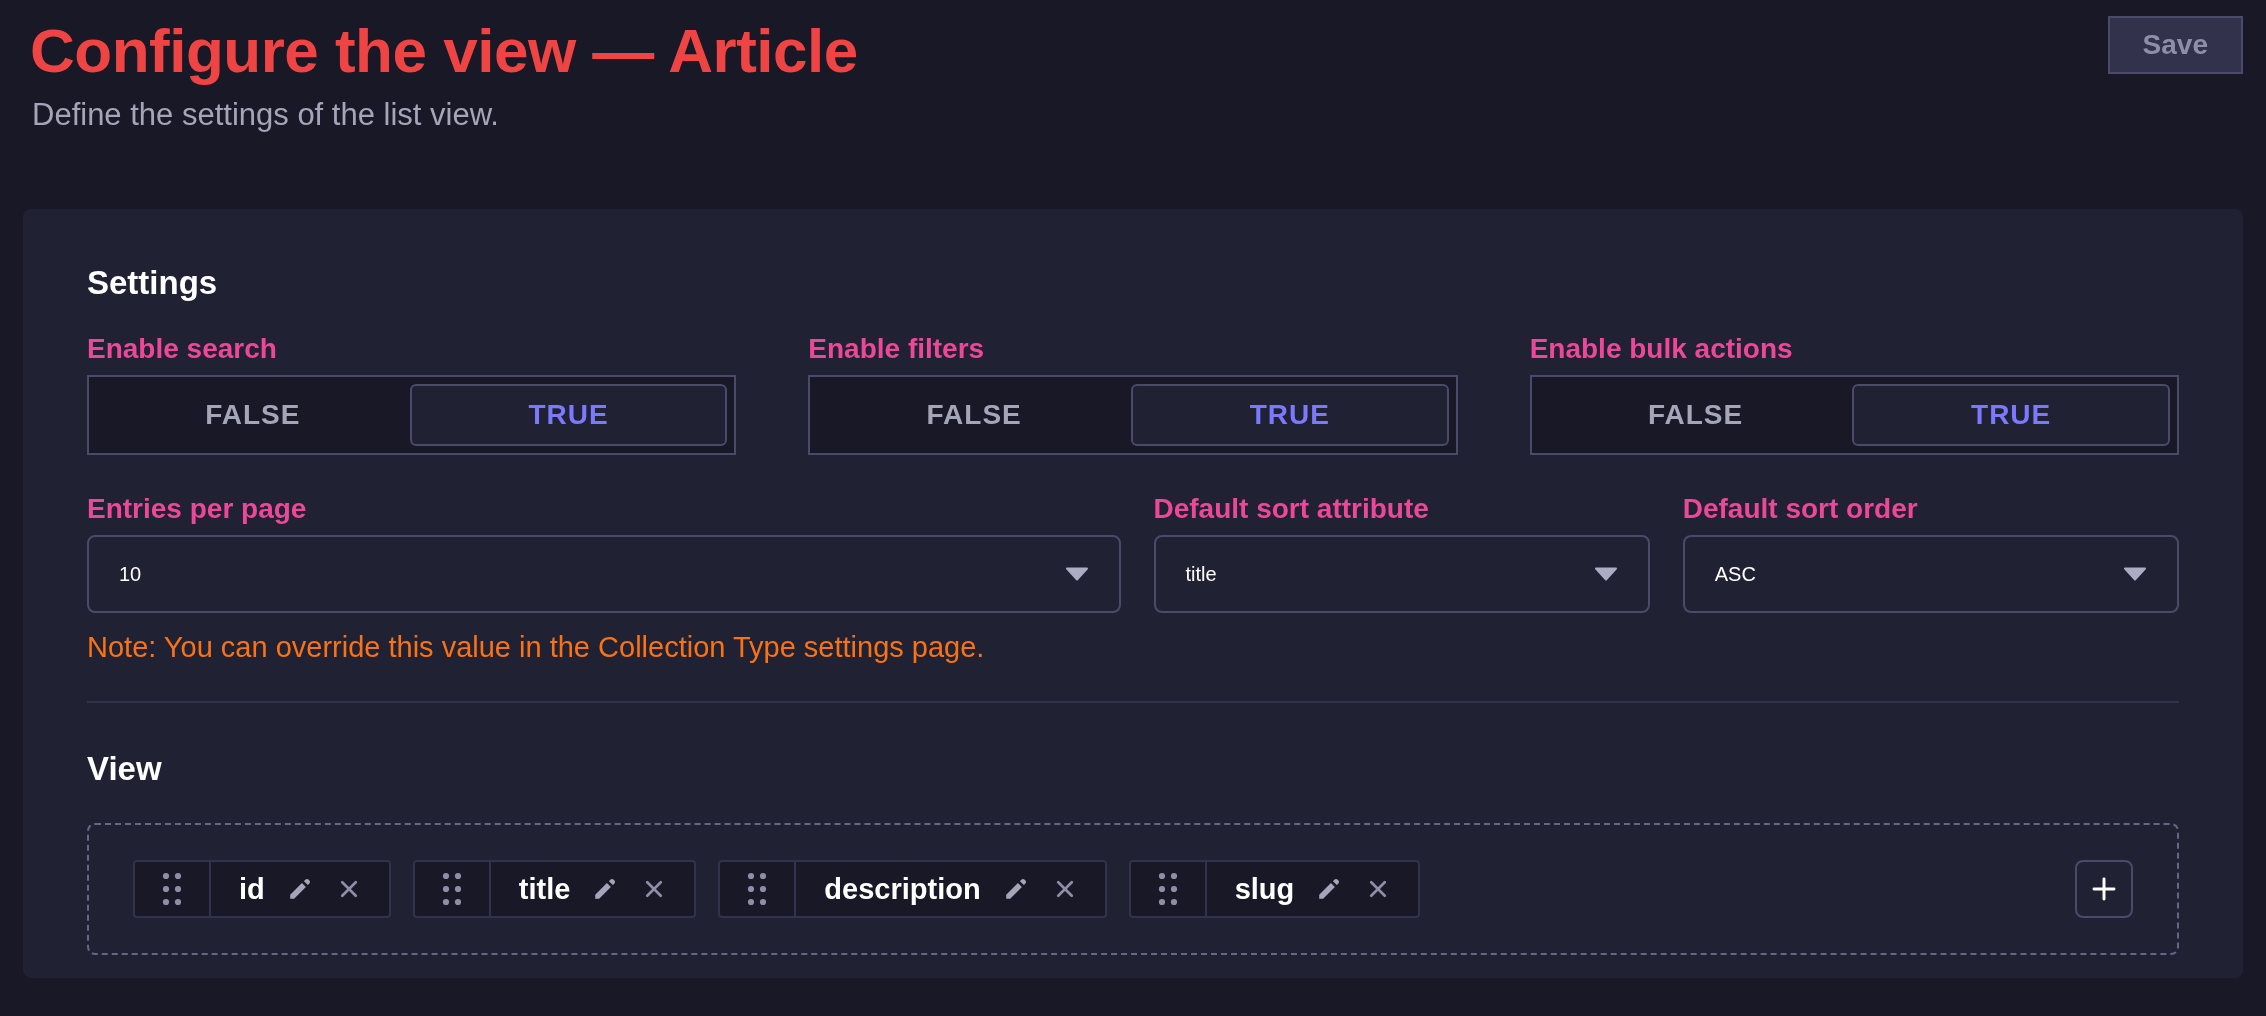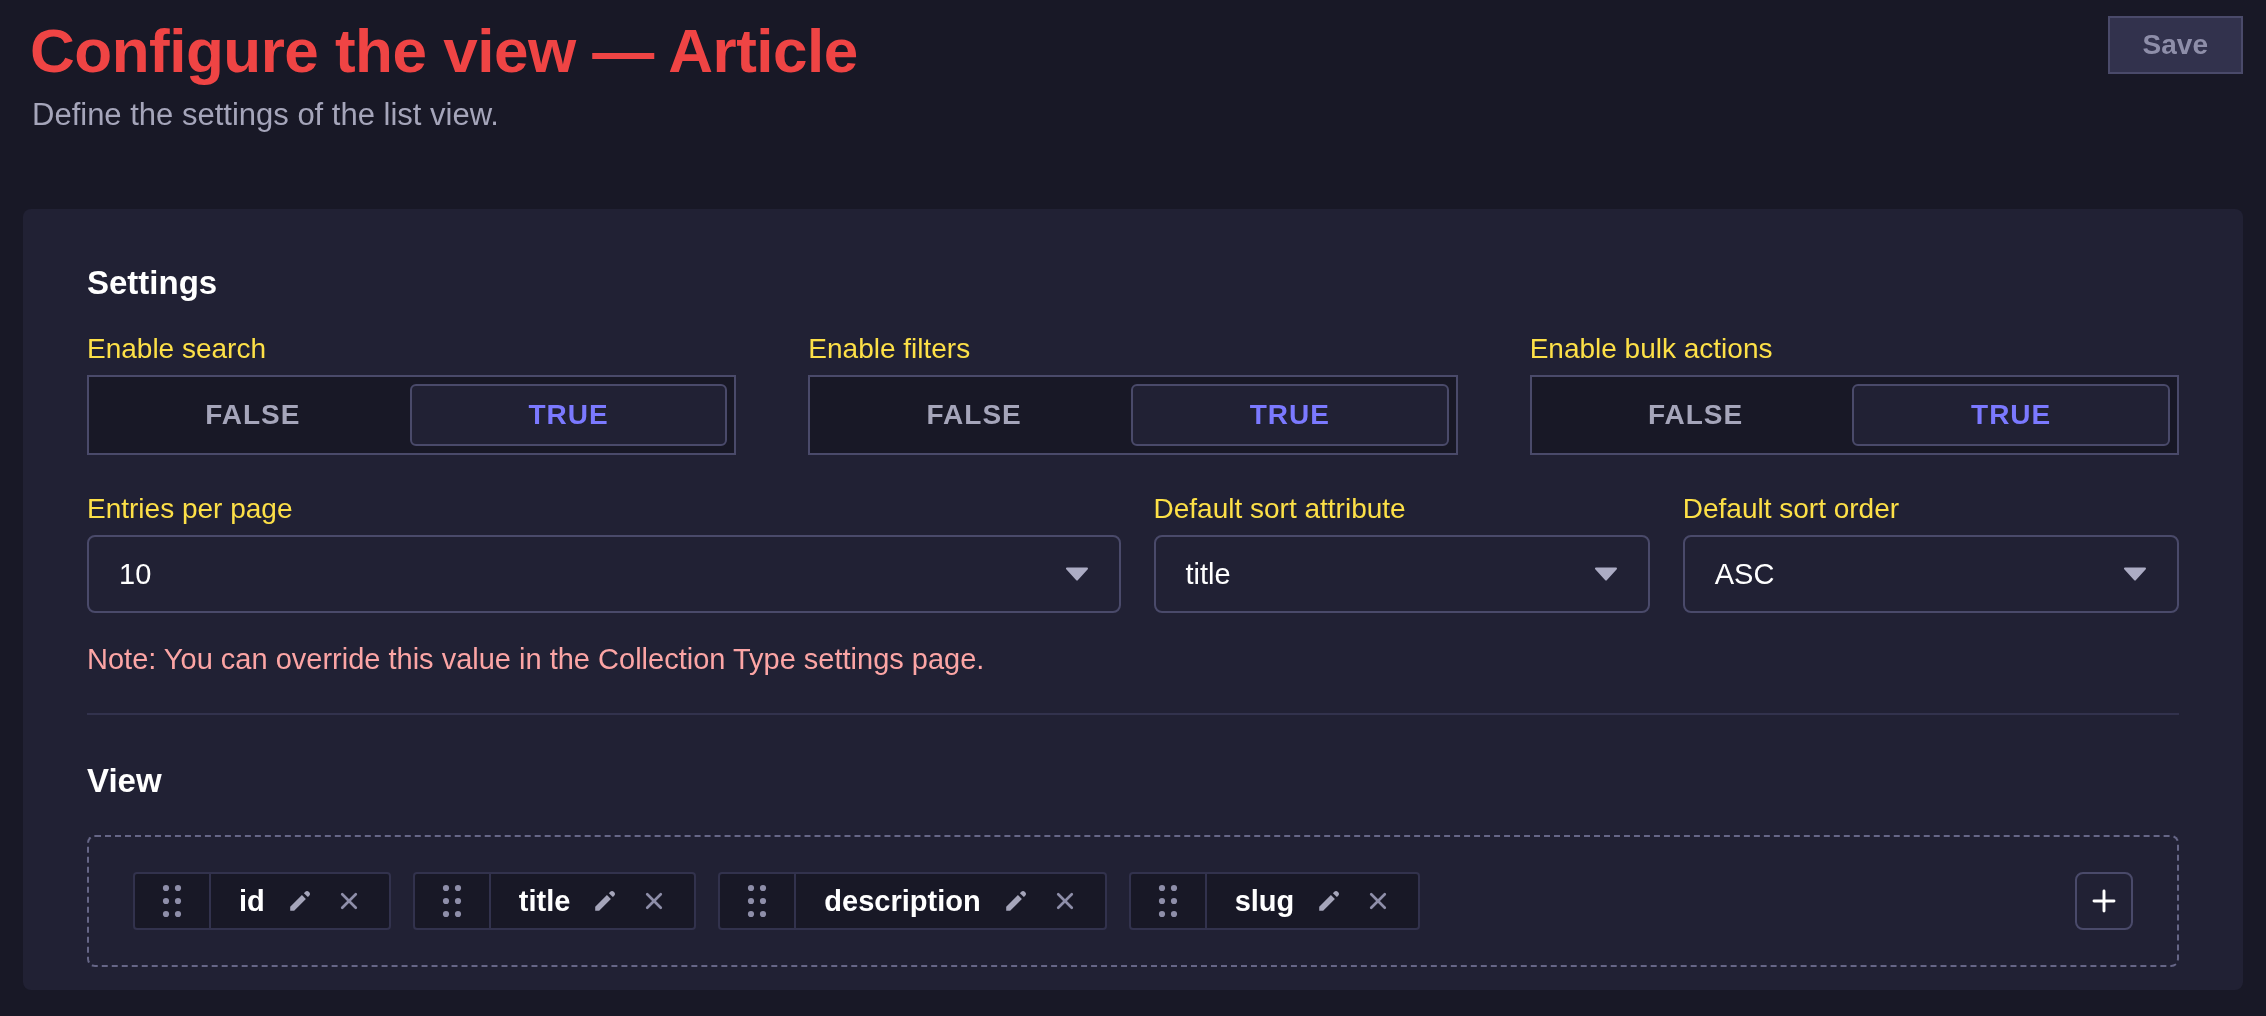--- a/index.html
+++ b/index.html
@@ -25,41 +25,41 @@
     color: #8e8ea9; font-size: 28px; font-weight: 600;
     font-family: inherit; cursor: pointer;
   }
   
   .card {
     margin: 76px 23px 0; background: #212134; border-radius: 8px;
     padding: 54px 64px 23px;
   }
   .section-heading { margin: 0; font-size: 33px; font-weight: 600; line-height: 40px; color: #fff; }
   .grid-toggles { margin-top: 30px; display: grid; grid-template-columns: repeat(3, 1fr); gap: 72px; }
-  .field-label { display: block; font-size: 28px; font-weight: 400; line-height: 32px; color: #fde047; margin-bottom: 10px; }
+  .field-label { display: block; font-size: 28px; font-weight: 700; line-height: 32px; color: #ec4899; margin-bottom: 10px; }
   .toggle {
     display: flex; height: 80px; padding: 7px;
     background: #181826; border: 2px solid #4a4a6a; border-radius: 0;
   }
   .toggle-opt {
     flex: 1; display: flex; align-items: center; justify-content: center;
     font-size: 28px; font-weight: 600; letter-spacing: 1px;
     color: #a5a5ba; border-radius: 6px; cursor: pointer;
   }
   .toggle-opt.selected { border: 2px solid #4a4a6a; background: #212134; color: #7b79ff; }
   
   .grid-selects { margin-top: 38px; display: grid; grid-template-columns: 1033fr 496fr 496fr; gap: 33px; align-items: start; }
   .select {
     height: 78px; display: flex; align-items: center;
     padding: 0 30px; background: #212134;
     border: 2px solid #4a4a6a; border-radius: 8px; cursor: pointer;
   }
-  .select-value { flex: 1; font-size: 29px; color: #ffffff; }
+  .select-value { flex: 1; font-size: 20px; color: #ffffff; }
   .caret { flex: none; margin-left: auto; }
-  .note { margin: 28px 0 0; font-size: 29px; line-height: 36px; color: #fca5a5; }
+  .note { margin: 16px 0 0; font-size: 29px; line-height: 36px; color: #f97316; }
   .divider { margin: 36px 0 0; border: none; border-top: 2px solid #32324d; }
   .view-heading { margin-top: 46px; }
   
   .dropzone {
     margin-top: 34px; height: 132px;
     border: 2px dashed #666687; border-radius: 8px;
     display: flex; align-items: center; gap: 22px; padding: 0 44px;
   }
   .chip {
     height: 58px; display: flex; align-items: stretch;

